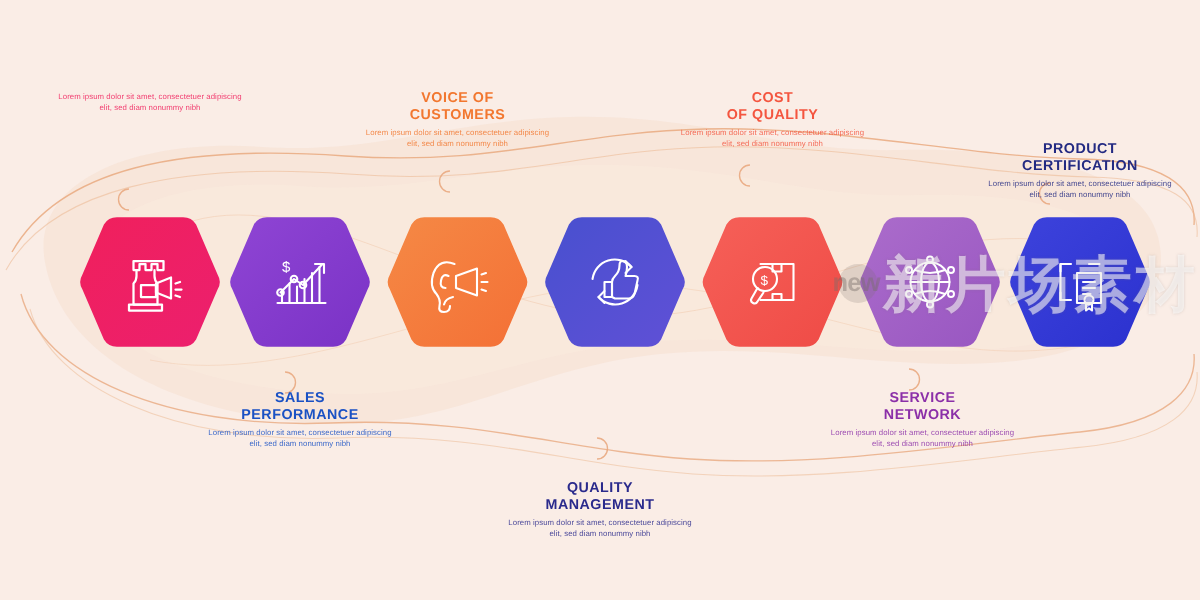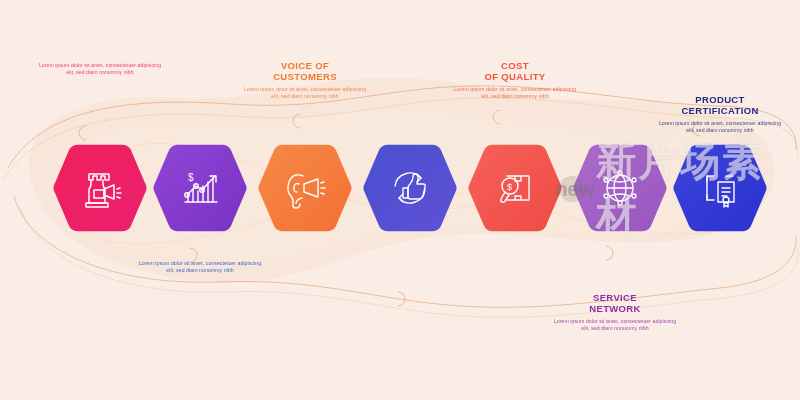--- a/index.html
+++ b/index.html
@@ -37,21 +37,21 @@
   }
 
   
   .watermark{
     position:absolute;left:555px;top:158px;
     width:250px;height:62px;
     pointer-events:none;
     display:flex;align-items:center;
   }
   .wm-new{
-    font-size:21px;font-weight:bold;color:rgba(120,110,105,.42);
+    font-size:17px;font-weight:bold;color:rgba(120,110,105,.42);
     letter-spacing:-0.5px;margin-right:2px;text-align:right;
   }
   .wm-cn{
     font-size:40px;font-weight:bold;color:rgba(255,255,255,.55);
     letter-spacing:2px;
     text-shadow:0 0 2px rgba(130,120,115,.25);
   }
   .wm-dot{
     position:absolute;left:4px;top:18px;width:26px;height:26px;
     border-radius:50%;background:rgba(120,110,105,.20);
@@ -264,26 +264,37 @@
 
   <div class="label" style="left:654px;top:58px;">
     <div class="title" style="color:#232a82;margin-top:36px;">
       <span>PRODUCT</span><br>
       <span>CERTIFICATION</span>
     </div>
     <div class="desc" style="color:#232a82;">Lorem ipsum dolor sit amet, consectetuer adipiscing elit, sed diam nonummy nibh</div>
   </div>
 
   <div class="label" style="left:134px;top:260px;">
+    <div class="title" style="color:#1a51c4;">
+      <span>SALES</span><br>
+      <span>PERFORMANCE</span>
+    </div>
     <div class="desc" style="color:#1a51c4;">Lorem ipsum dolor sit amet, consectetuer adipiscing elit, sed diam nonummy nibh</div>
   </div>
 
+  <div class="label" style="left:334px;top:320px;">
+    <div class="title" style="color:#2a2a8c;">
+      <span>QUALITY</span><br>
+      <span>MANAGEMENT</span>
+    </div>
+    <div class="desc" style="color:#2a2a8c;">Lorem ipsum dolor sit amet, consectetuer adipiscing elit, sed diam nonummy nibh</div>
+  </div>
 
   <div class="label" style="left:549px;top:260px;">
-    <div class="title" style="color:#8b2fa8;margin-top:32px;">
+    <div class="title" style="color:#8b2fa8;">
       <span>SERVICE</span><br>
       <span>NETWORK</span>
     </div>
     <div class="desc" style="color:#8b2fa8;">Lorem ipsum dolor sit amet, consectetuer adipiscing elit, sed diam nonummy nibh</div>
   </div>
 
   <div class="watermark">
     <div class="wm-dot"></div>
     <span class="wm-new">new</span>
     <span class="wm-cn">新片场素材</span>

